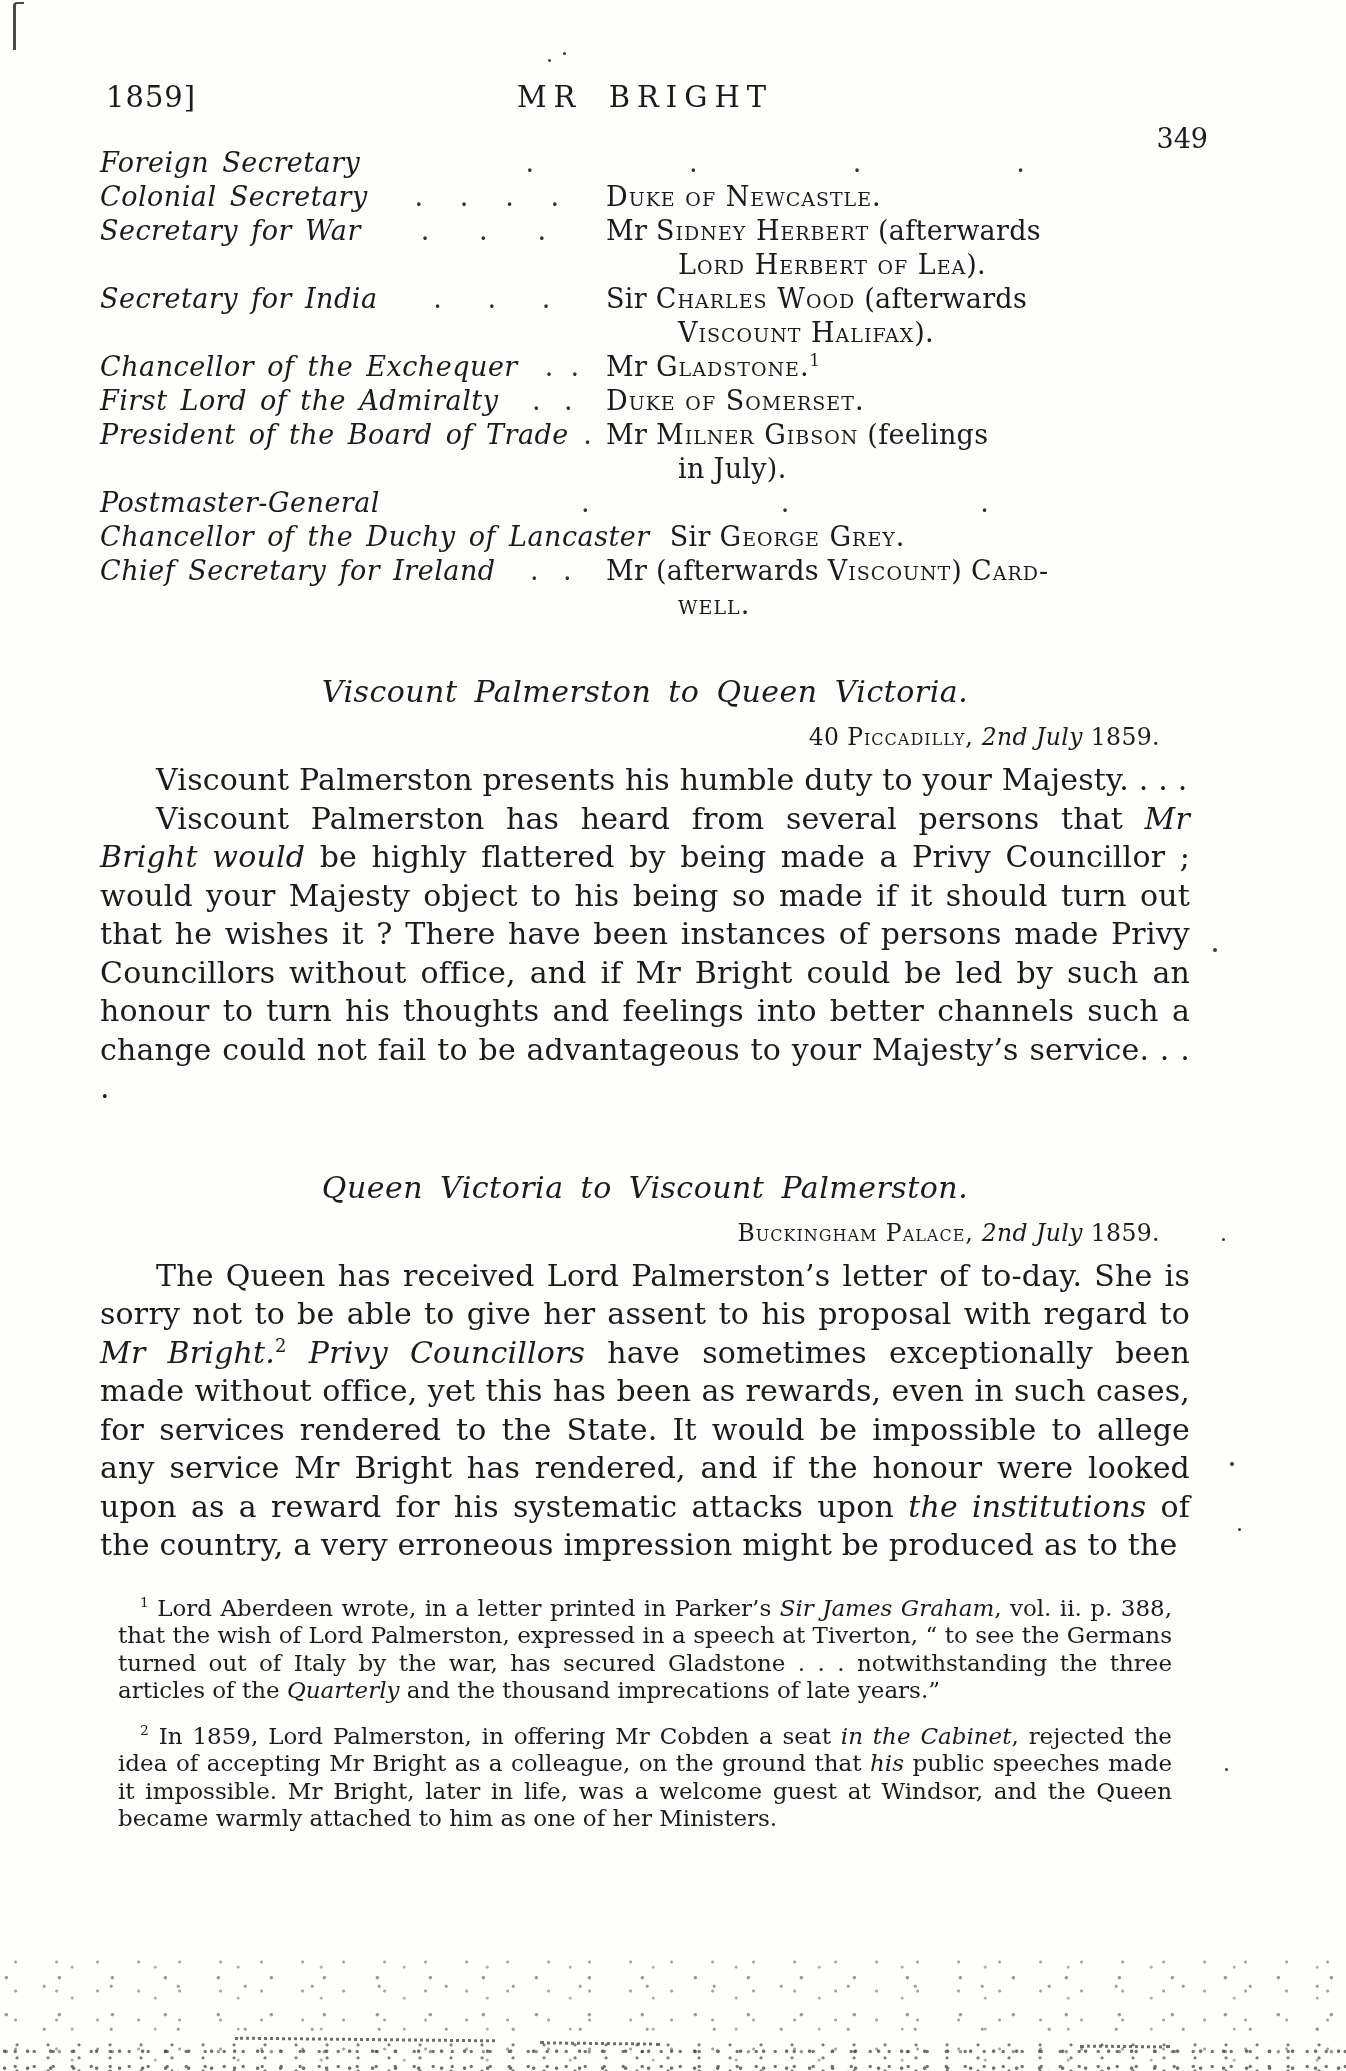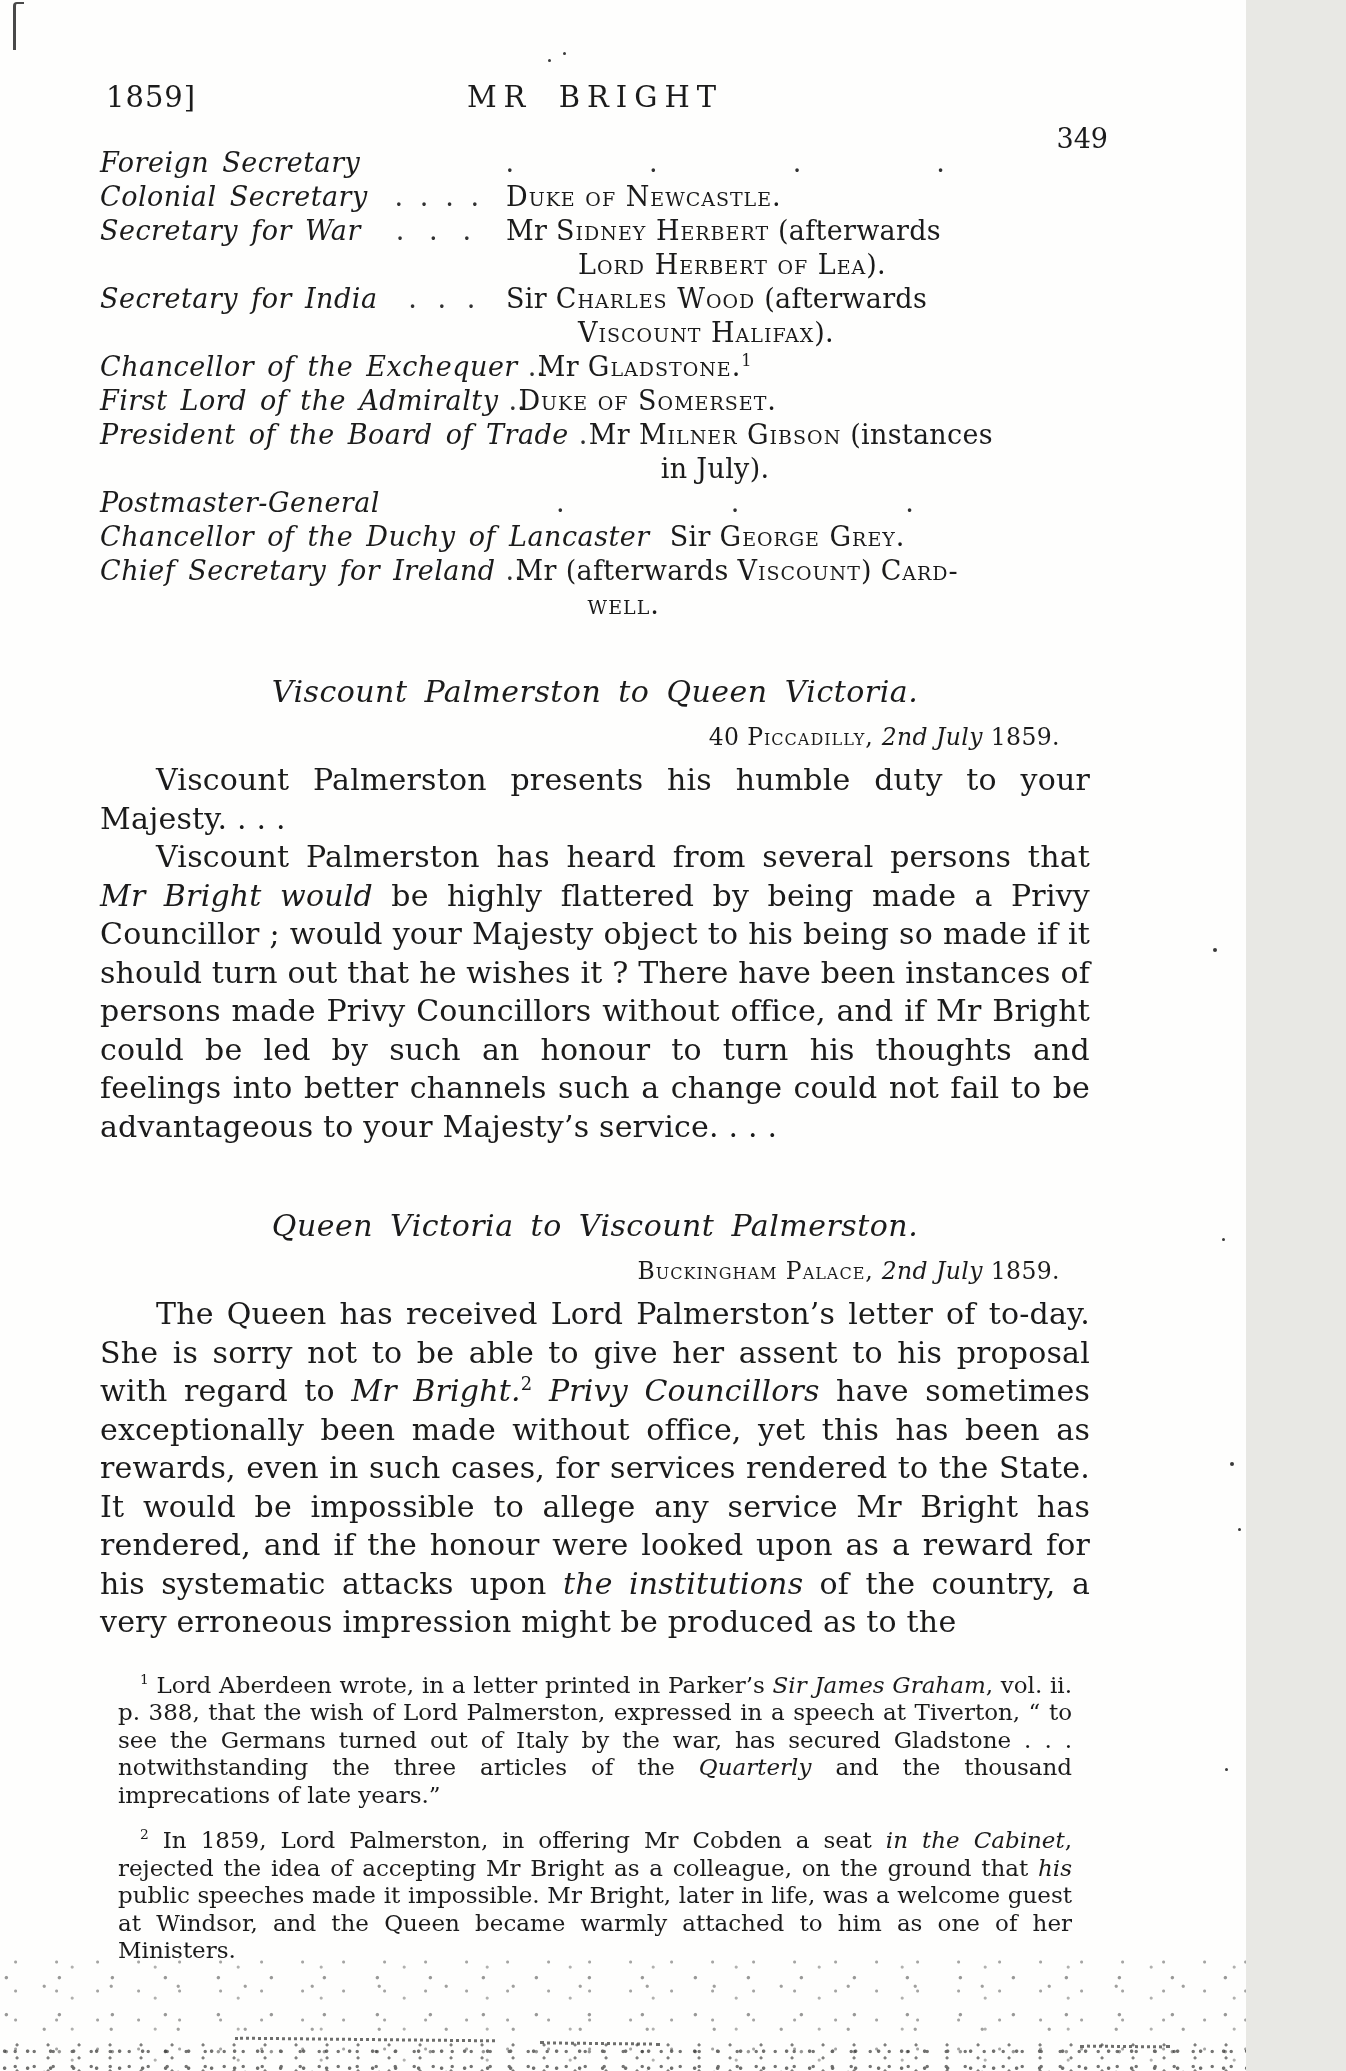--- a/index.html
+++ b/index.html
@@ -1,18 +1,18 @@
 <!DOCTYPE html>
 <html><head>
 <meta charset="utf-8">
 <style>
   html,body{margin:0;padding:0;background:#e8e8e4;}
   .page{
     position:relative;
-    width:1246px;height:2071px;
+    width:1346px;height:2071px;
     background:#fefefd;
     font-family:"DejaVu Serif", serif;
     color:#1b1b1b;
     overflow:hidden;
   }
   .content{padding:80px 156px 0 100px;}
 
   
   .pg-header{position:relative;font-size:29px;height:40px;}
   .pg-year{position:absolute;left:6px;top:0;letter-spacing:1px;}
@@ -126,21 +126,21 @@
             <span class="leader-dot">.</span>
             <span class="leader-dot">.</span>
           </span>
         <span class="m-name"><span class="seg-sc">Duke of Somerset.</span></span>
       </div>
       <div class="m-row">
         <span class="m-office">President of the Board of Trade</span>
         <span class="m-leader">
             <span class="leader-dot">.</span>
           </span>
-        <span class="m-name"><span>Mr </span><span class="seg-sc">Milner Gibson</span><span> (instances</span><br><span>in July).</span></span>
+        <span class="m-name"><span>Mr </span><span class="seg-sc">Milner Gibson</span><span> (feelings</span><br><span>in July).</span></span>
       </div>
       <div class="m-row">
         <span class="m-office">Postmaster-General</span>
         <span class="m-leader">
             <span class="leader-dot">.</span>
             <span class="leader-dot">.</span>
             <span class="leader-dot">.</span>
           </span>
       </div>
       <div class="m-row">

